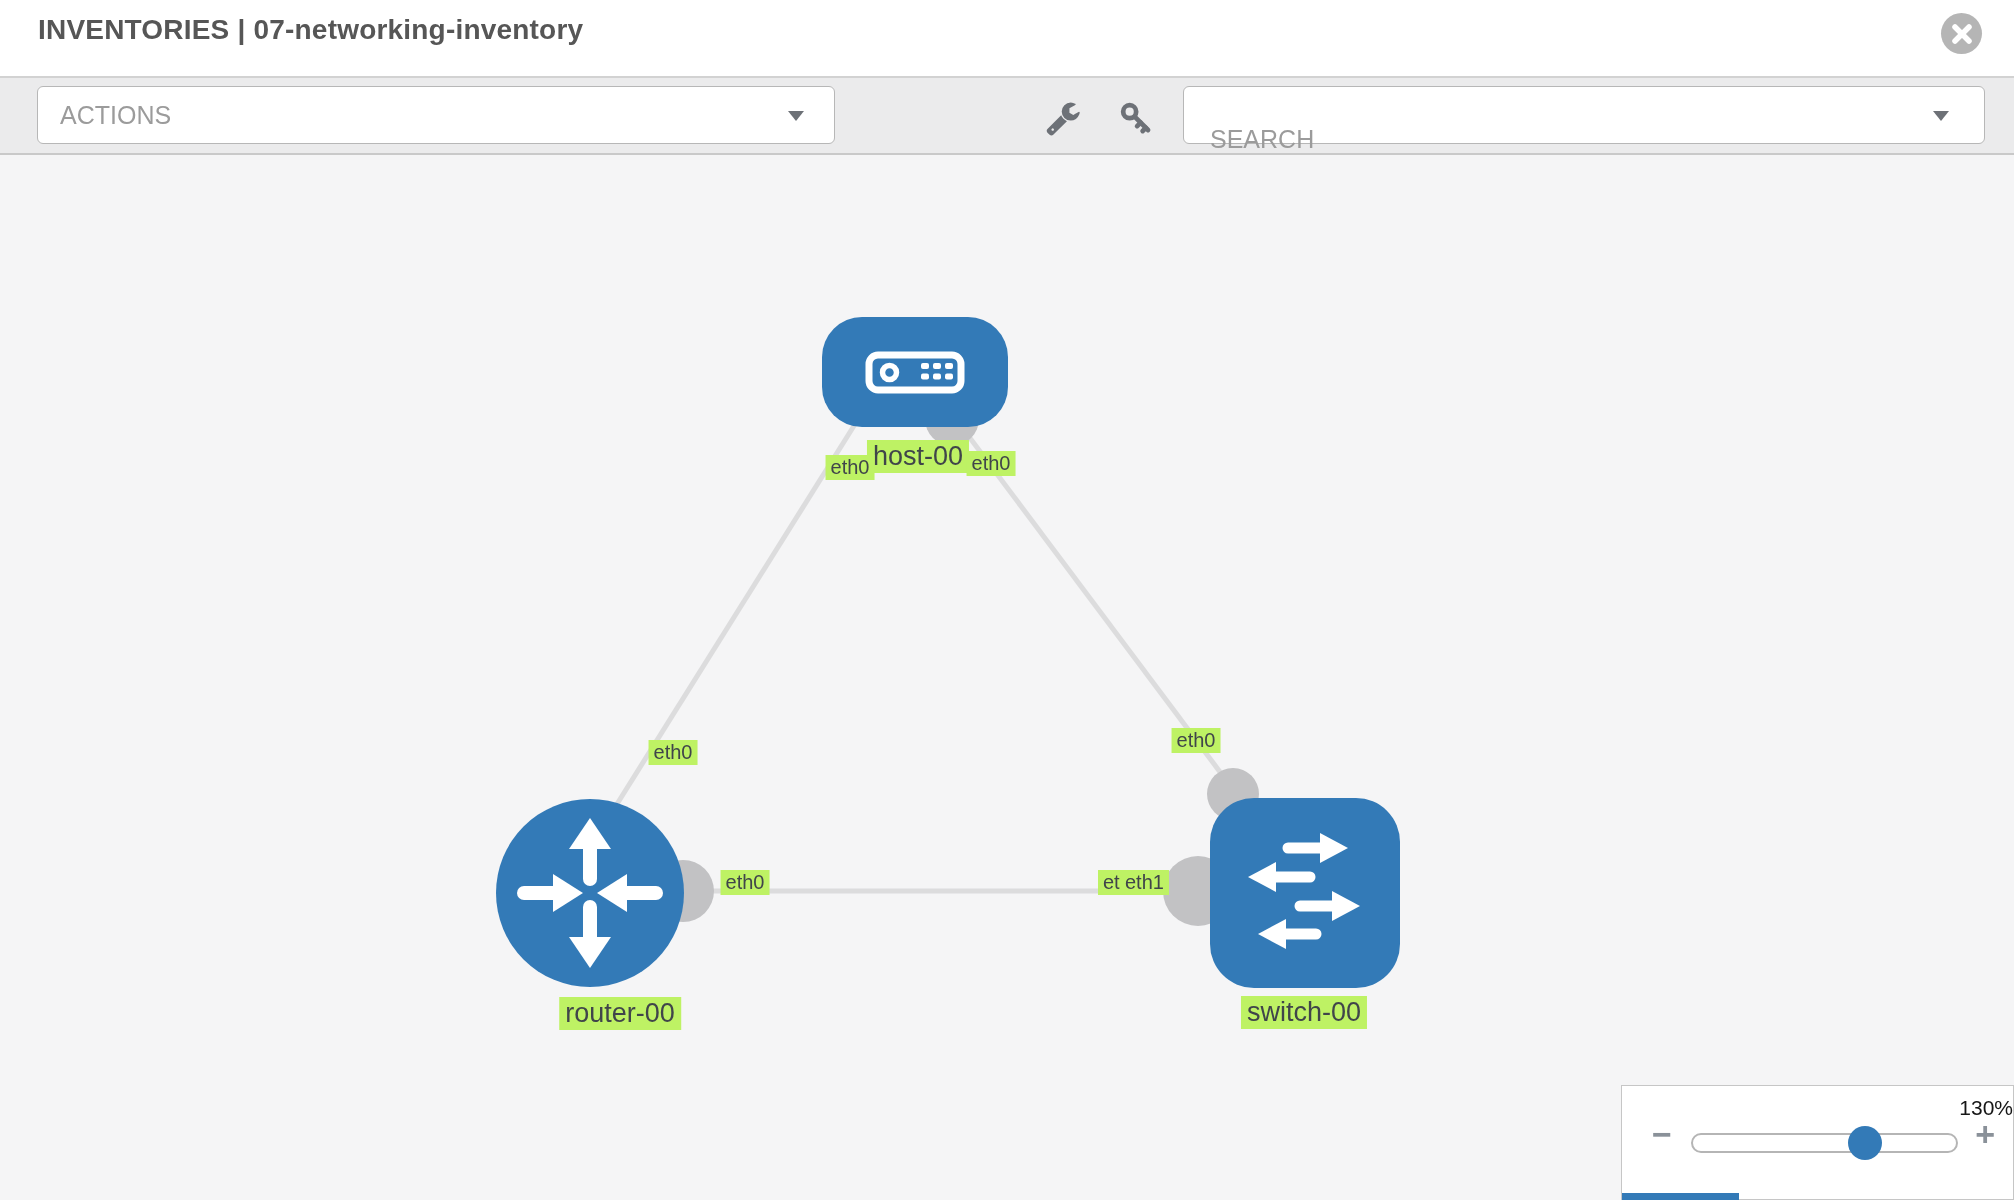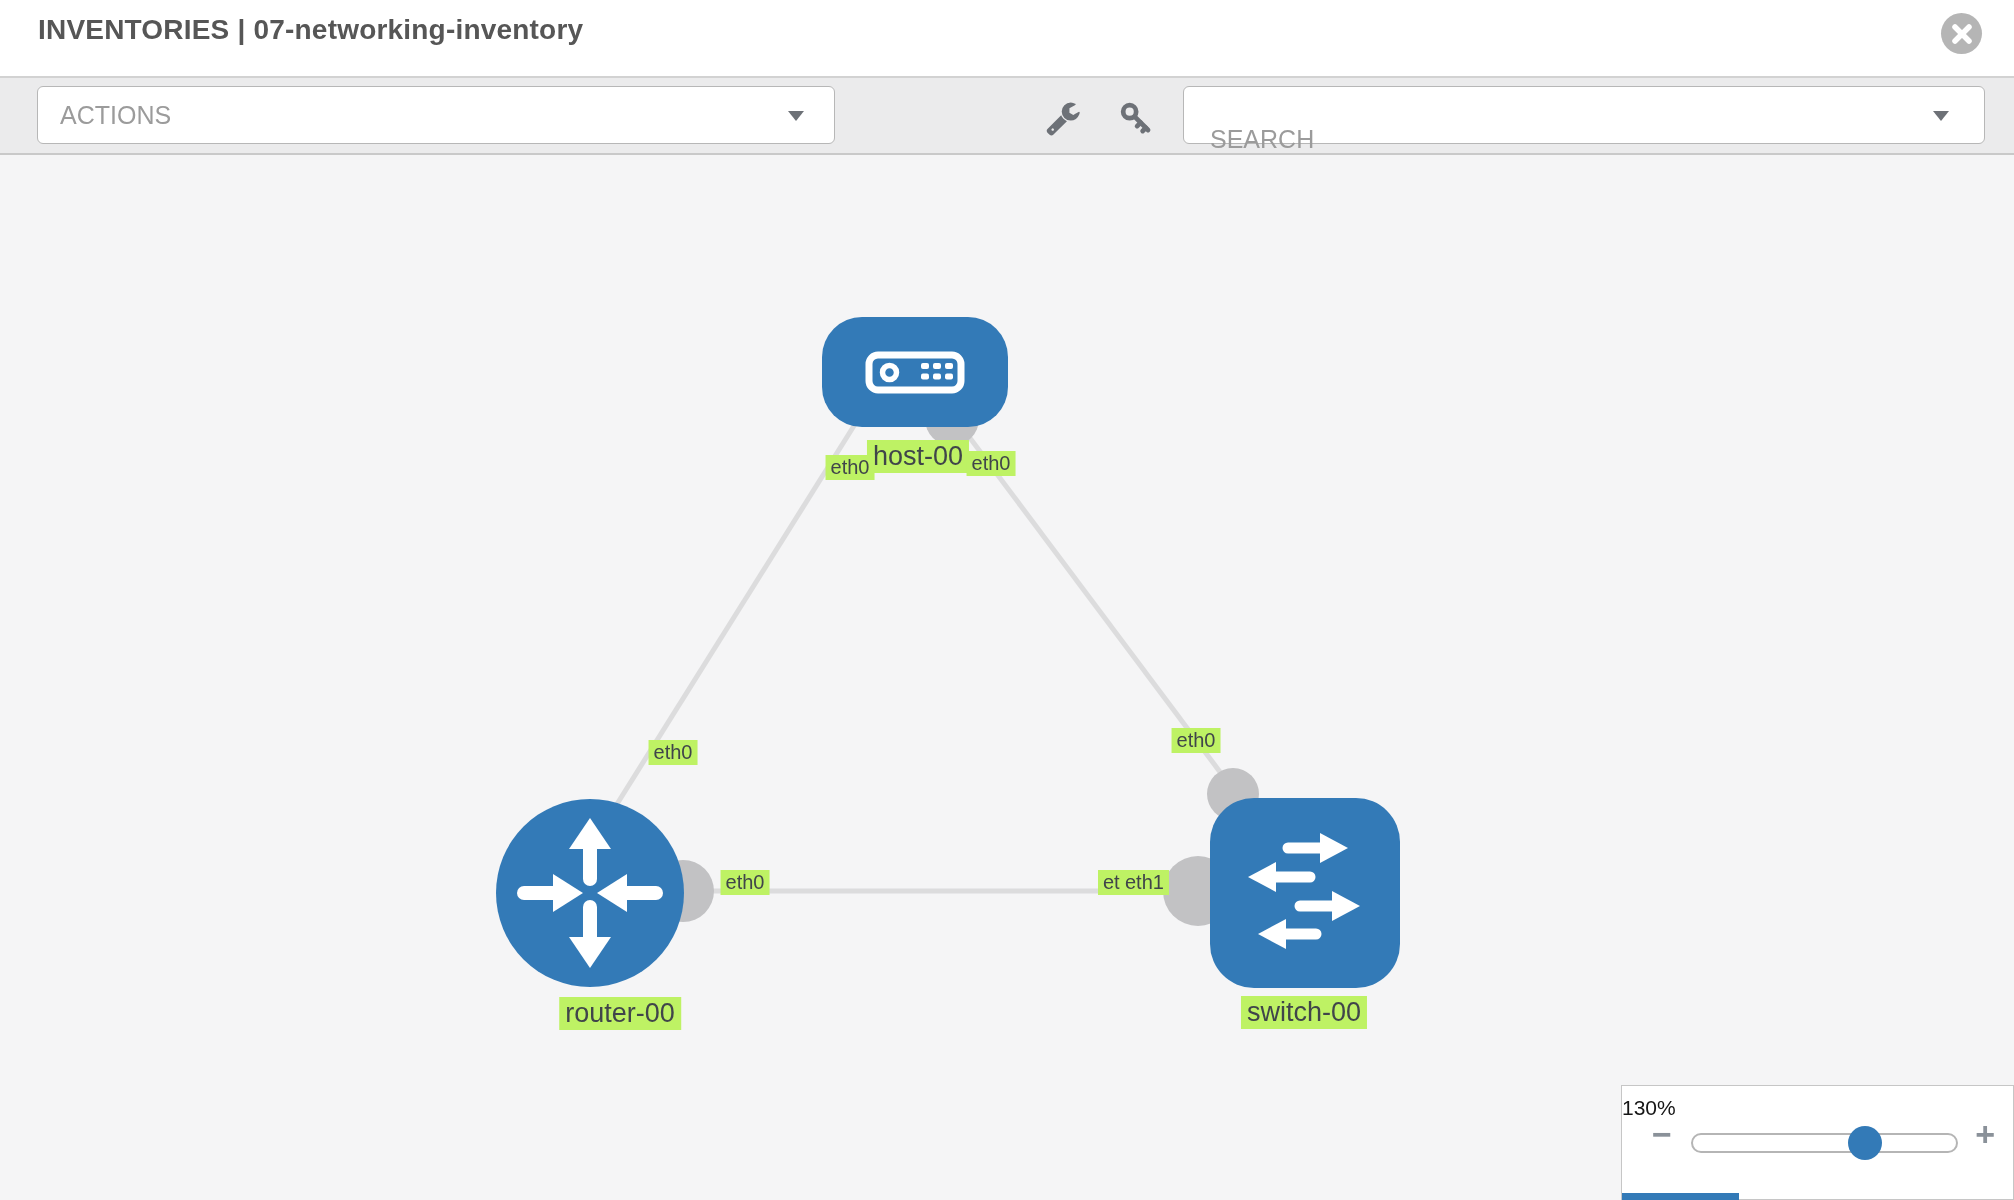--- a/index.html
+++ b/index.html
@@ -50,21 +50,21 @@
   }
   .node-chip{font-size:27px;padding:1px 6px;transform:translateX(-50%);}
   .if-chip{font-size:20px;padding:1px 5px;}
   .if-center{transform:translateX(-50%);}
   
   .zoom-panel{
     position:absolute;left:1621px;top:1085px;width:393px;height:115px;background:#ffffff;
     border:1px solid #c6c6c6;box-sizing:border-box;z-index:40;
   }
   .zoom-value{
-    position:absolute;left:0;top:10px;width:100%;text-align:left;font-size:21px;color:#161616;
+    position:absolute;left:0;top:10px;width:100%;text-align:right;font-size:21px;color:#161616;
   }
   .zoom-minus,.zoom-plus{
     position:absolute;top:28px;font-size:34px;font-weight:700;color:#8a9199;cursor:pointer;
     line-height:40px;
   }
   .zoom-minus{left:30px;}
   .zoom-plus{right:18px;}
   .zoom-track{
     position:absolute;left:69px;top:47px;width:267px;height:20px;background:#ffffff;
     border:2px solid #b5b5b5;border-radius:12px;box-sizing:border-box;cursor:pointer;

